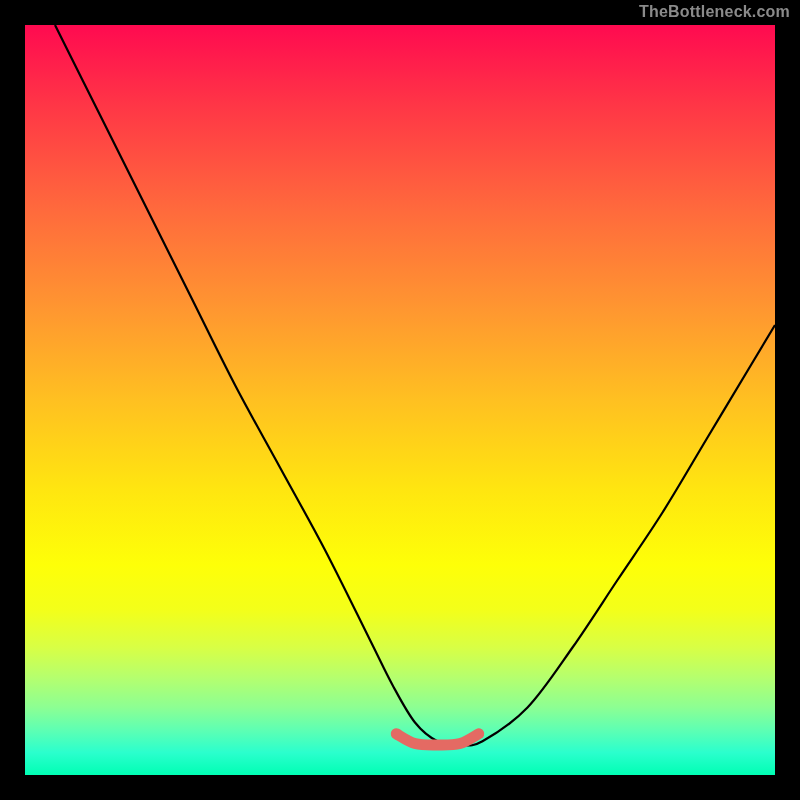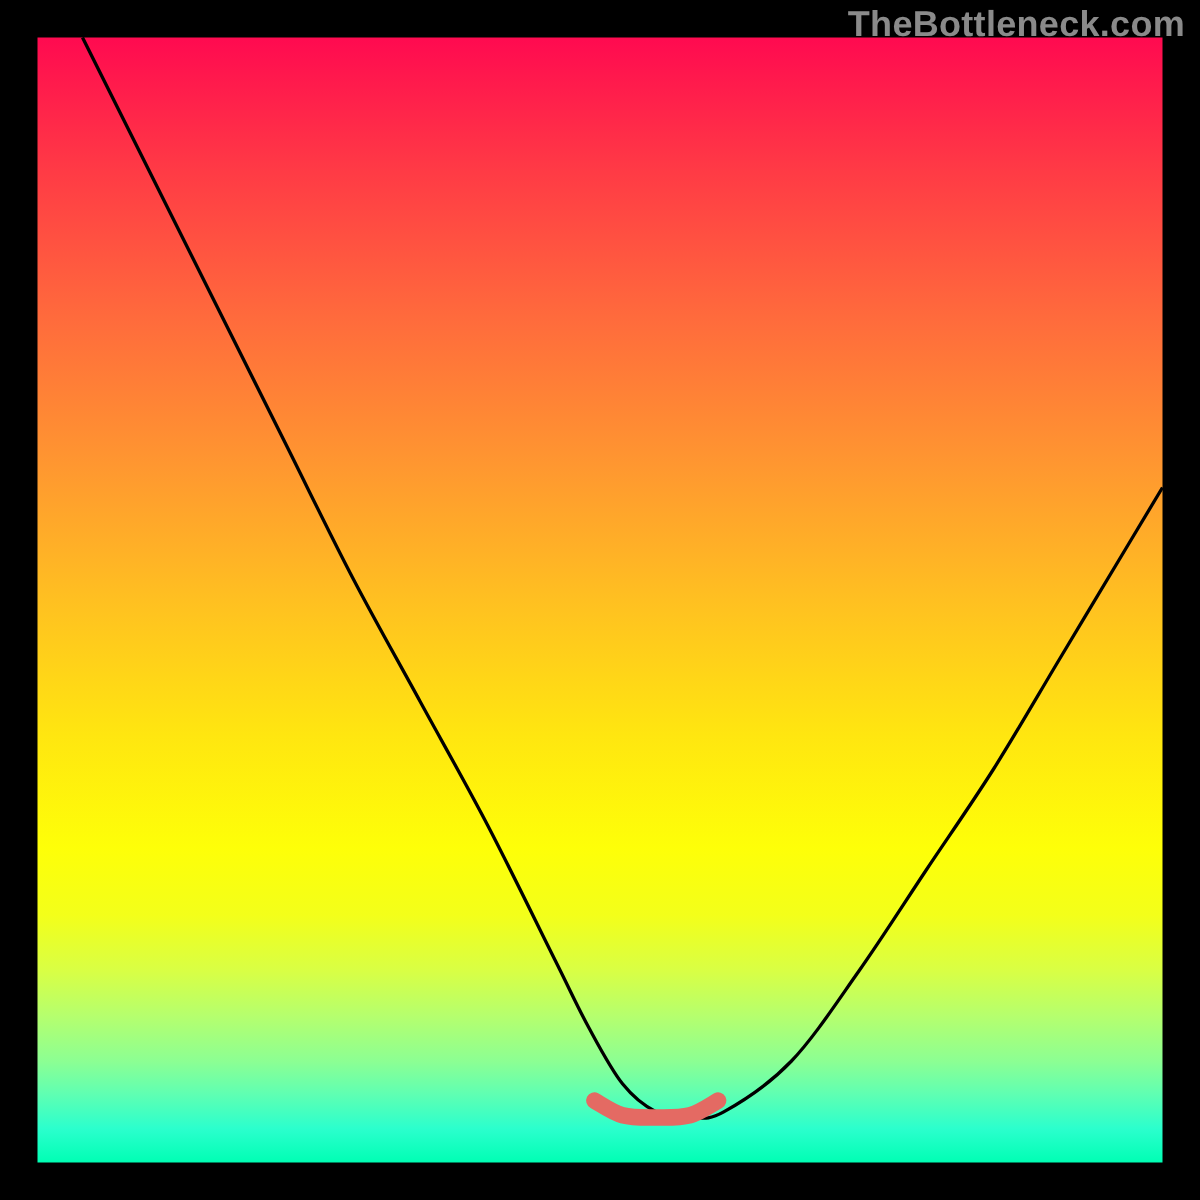--- a/index.html
+++ b/index.html
@@ -39,21 +39,21 @@
       #5effb3 94%,
       #2bffcd 97%,
       #00ffb4 100%
     );
   }
   .watermark {
     position: absolute;
     top: 3px;
     right: 10px;
     font-family: Arial, Helvetica, sans-serif;
-    font-size: 24px;
+    font-size: 16px;
     font-weight: 600;
     color: #8a8a8a;
     letter-spacing: 0.2px;
   }
   svg.curve {
     position: absolute;
     left: 0;
     top: 0;
     width: 750px;
     height: 750px;

